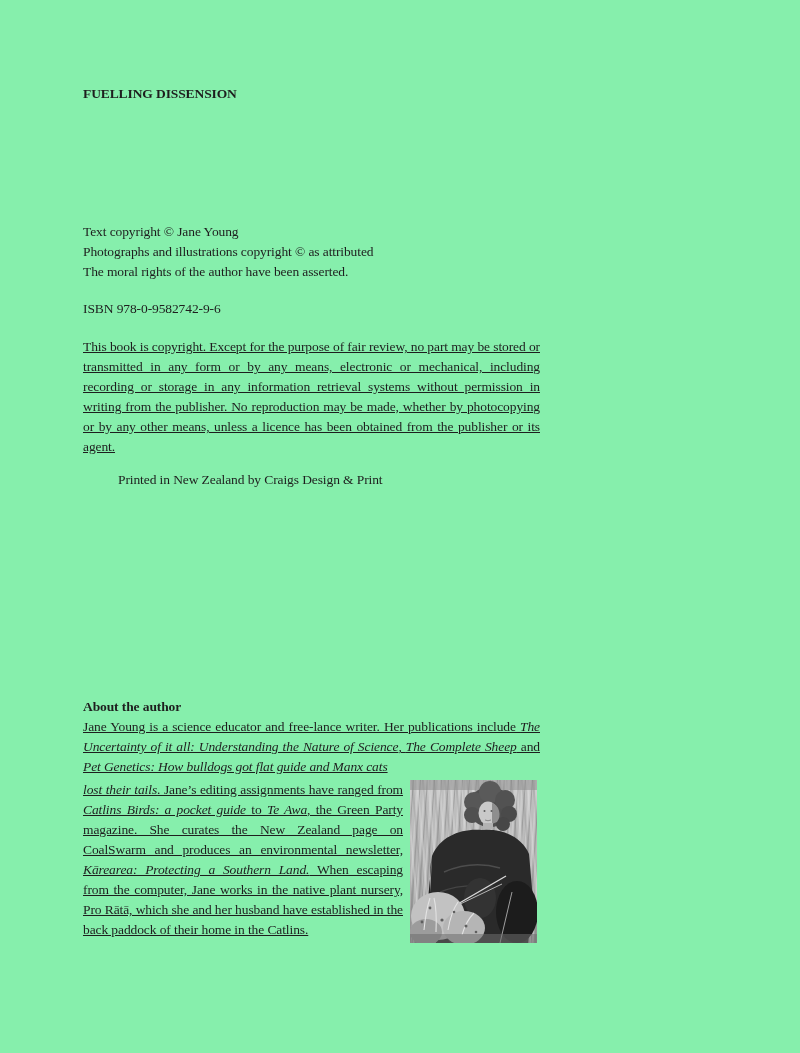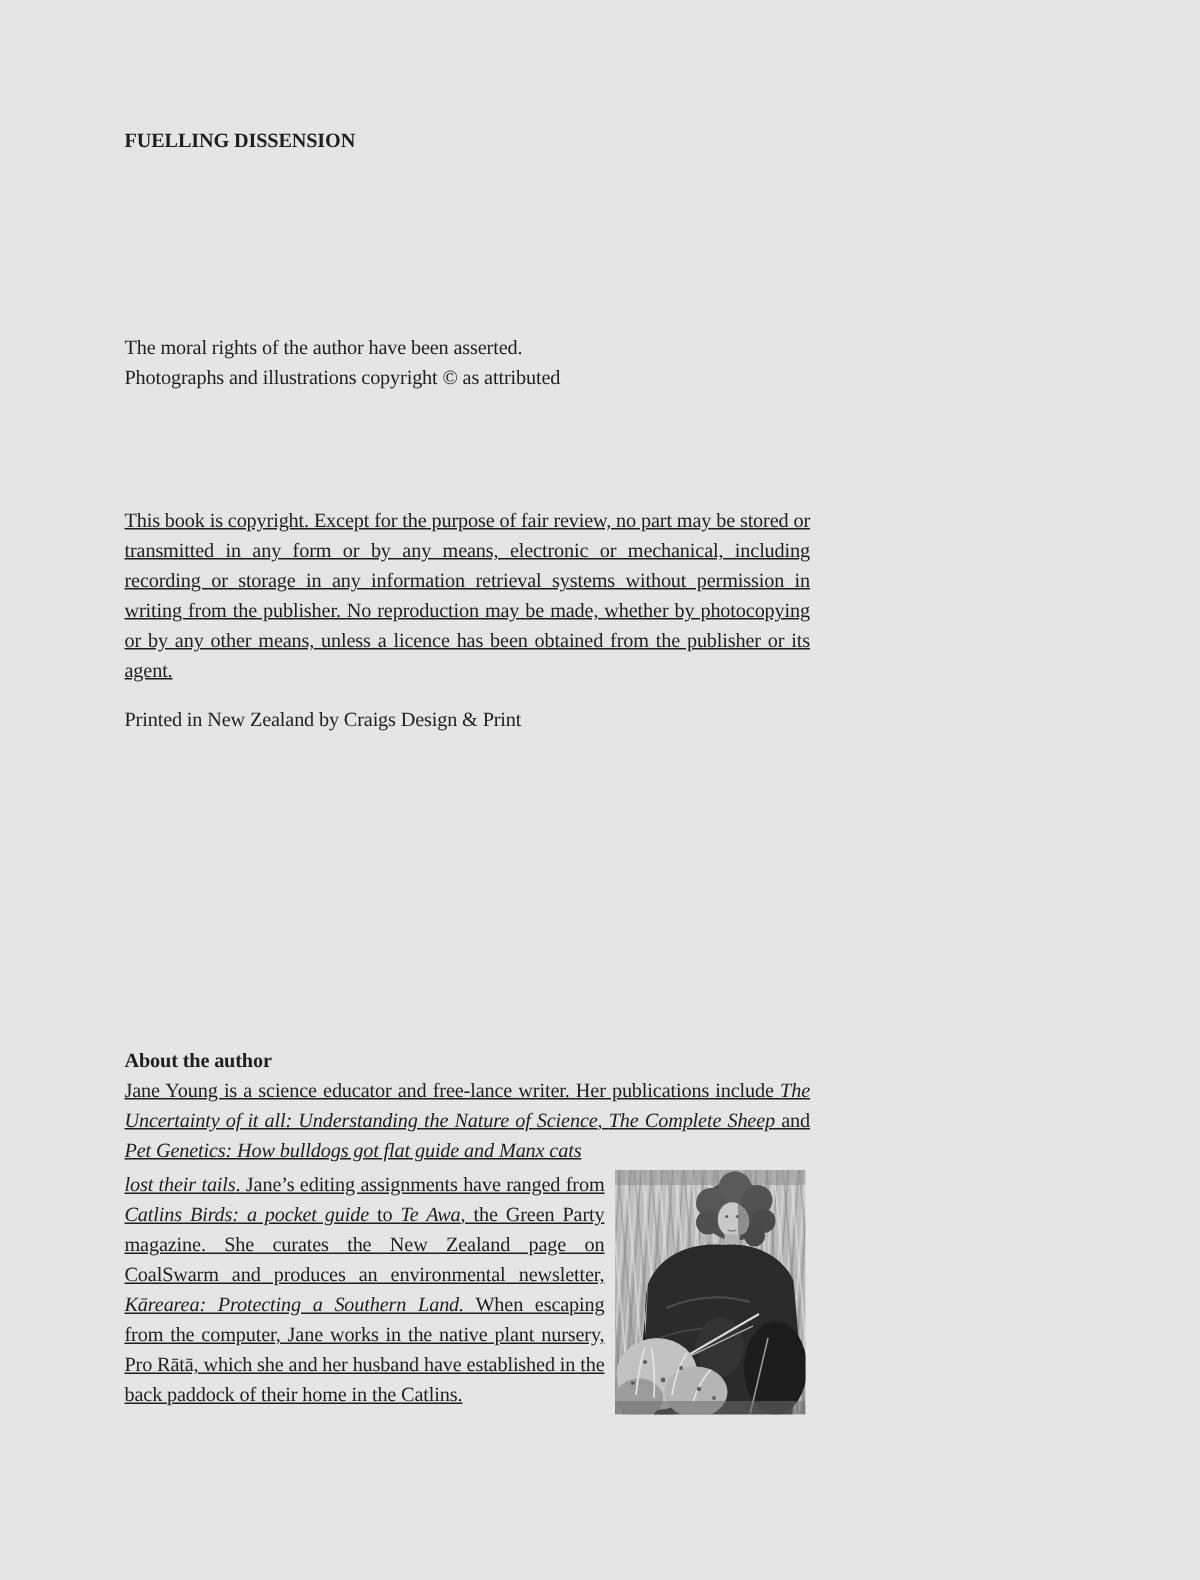--- a/index.html
+++ b/index.html
@@ -4,21 +4,21 @@
 <style>
   html, body {
     margin: 0;
     padding: 0;
     background: #ffffff;
   }
   .page {
     position: relative;
     width: 800px;
     height: 1053px;
-    background: #e5e5e5;
+    background: #86efac;
     font-family: "Liberation Serif", "DejaVu Serif", serif;
     color: #1e1e1e;
     font-size: 13.5px;
     line-height: 20px;
     letter-spacing: -0.1px;
     overflow: hidden;
   }
   .block {
     position: absolute;
     left: 83px;
@@ -30,21 +30,21 @@
     text-align: justify;
     text-justify: inter-word;
     margin: 0;
     text-decoration: underline;
   }
   .title-block  { top: 84px; }
   .pub-block    { top: 144px; }
   .cr-block     { top: 222px; }
   .isbn-block   { top: 299px; }
   .rights-block { top: 337px; }
-  .print-block  { top: 470px; }
+  .print-block  { top: 470px; margin-left: 35px; }
   .about-block  { top: 697px; }
   .about-para-1 { margin: 0; width: 457px; }
   .about-para-2 { margin: 3px 0 0 0; width: 320px; }
   .author-photo {
     position: absolute;
     left: 410px;
     top: 780px;
     width: 127px;
     height: 163px;
   }
@@ -53,24 +53,26 @@
 <body>
 
 <div class="page">
 
   <div class="block title-block">
     <div class="bold">FUELLING DISSENSION</div>
   </div>
 
 
   <div class="block cr-block">
+    <div>Text copyright © Jane Young</div>
+    <div>Photographs and illustrations copyright © as attributed</div>
     <div>The moral rights of the author have been asserted.</div>
-    <div>Photographs and illustrations copyright © as attributed</div>
   </div>
 
+  <div class="block isbn-block">ISBN 978-0-9582742-9-6</div>
 
   <p class="block rights-block justify">This book is copyright. Except for the purpose of fair review, no part may be stored or transmitted in any form or by any means, electronic or mechanical, including recording or storage in any information retrieval systems without permission in writing from the publisher. No reproduction may be made, whether by photocopying or by any other means, unless a licence has been obtained from the publisher or its agent.</p>
 
   <div class="block print-block">Printed in New Zealand by Craigs Design &amp; Print</div>
 
   <div class="block about-block">
     <div class="bold">About the author</div>
     <p class="justify about-para-1"><span>Jane Young is a science educator and free-lance writer. Her publications include </span><span class="italic">The Uncertainty of it all: Understanding the Nature of Science</span><span>, </span><span class="italic">The Complete Sheep</span><span> and </span><span class="italic">Pet Genetics: How bulldogs got flat guide and Manx cats</span></p>
     <p class="justify about-para-2"><span class="italic">lost their tails</span><span>. Jane’s editing assignments have ranged from </span><span class="italic">Catlins Birds: a pocket guide</span><span> to </span><span class="italic">Te Awa</span><span>, the Green Party magazine. She curates the New Zealand page on CoalSwarm and produces an environmental newsletter, </span><span class="italic">Kārearea: Protecting a Southern Land.</span><span> When escaping from the computer, Jane works in the native plant nursery, Pro Rātā, which she and her husband have established in the back paddock of their home in the Catlins.</span></p>
   </div>

